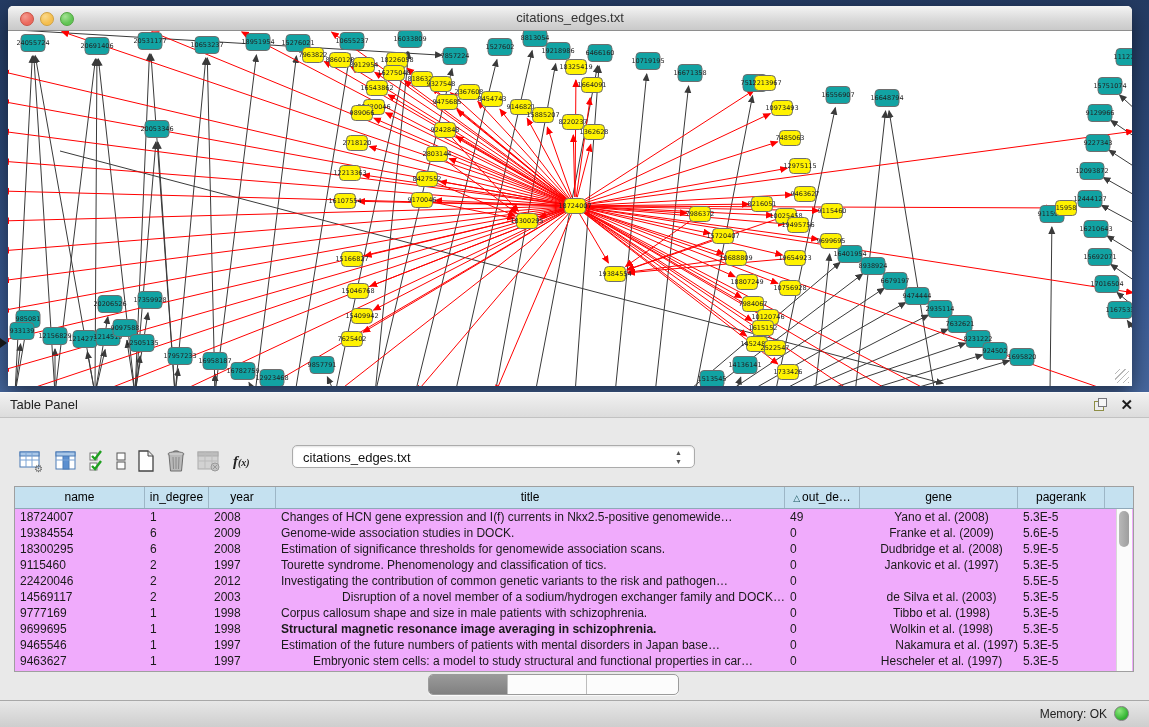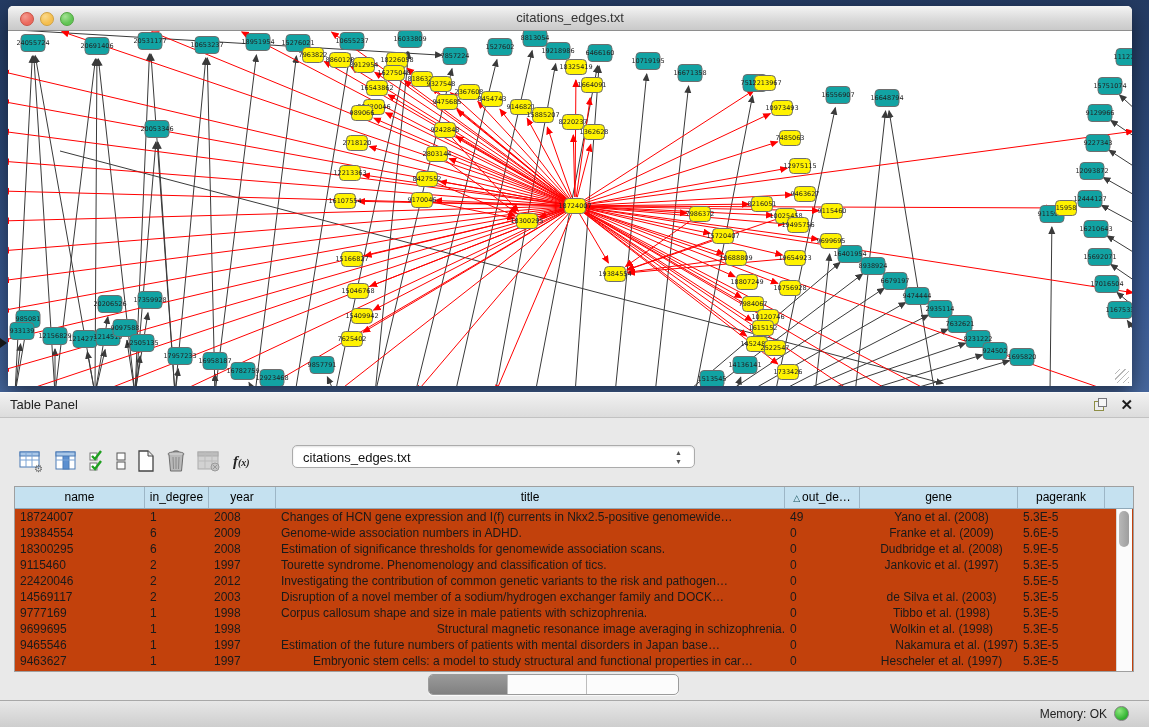--- a/index.html
+++ b/index.html
@@ -40,21 +40,21 @@
   .toolbar{position:absolute;left:18px;top:56px;height:26px;display:flex;align-items:center;gap:9px;}
   .tb-icon{width:26px;height:24px;position:relative;flex:none;}
   .tb-icon svg{display:block;}
   .fx{font-family:"Liberation Serif",serif;font-style:italic;font-weight:bold;font-size:15px;color:#222;padding:0 2px;}
   .dropdown{position:absolute;left:292px;top:53px;width:403px;height:23px;background:#fff;
     border:1px solid #ABABAB;border-radius:5px;box-shadow:inset 0 1px 2px rgba(0,0,0,.12);
     font-size:13px;color:#111;line-height:23px;padding-left:10px;box-sizing:border-box;}
   .dd-arrows{position:absolute;right:12px;top:2px;font-size:7px;color:#555;line-height:9px;text-align:center;}
   
   .table-wrap{position:absolute;left:14px;top:94px;width:1120px;height:186px;
-    background:#c2410c;border:1px solid #9F9F9F;box-sizing:border-box;overflow:hidden;}
+    background:#f0abfc;border:1px solid #9F9F9F;box-sizing:border-box;overflow:hidden;}
   .thead{display:flex;height:21px;border-bottom:1px solid #8FA8B8;background:#C5E1F0;}
   .th{box-sizing:border-box;border-right:1px solid #9DB6C6;font-size:12px;color:#000;
     text-align:center;line-height:20px;overflow:hidden;white-space:nowrap;flex:none;}
   .sort-glyph{font-size:9px;color:#14505a;margin-right:2px;}
   .tbody .tr{display:flex;height:16px;}
   .td{box-sizing:border-box;font-size:12px;color:#1a1a1a;line-height:16px;padding-left:5px;
     overflow:hidden;white-space:nowrap;flex:none;}
   .scrollbar{position:absolute;right:1px;top:22px;width:15px;height:162px;background:#FBFBFB;border-left:1px solid #D8D8D8;}
   .thumb{position:absolute;left:2px;top:2px;width:10px;height:36px;border-radius:5px;
     background:linear-gradient(to right,#B8B8B8,#9E9E9E);}
@@ -582,21 +582,21 @@
           <div class="td" style="width: 67px; text-align: left;">2008</div>
           <div class="td" style="width: 509px; text-align: left;">Changes of HCN gene expression and I(f) currents in Nkx2.5-positive genomewide…</div>
           <div class="td" style="width: 75px; text-align: left;">49</div>
           <div class="td" style="width: 158px; text-align: center;">Yano et al. (2008)</div>
           <div class="td" style="width: 87px; text-align: left;">5.3E-5</div>
         </div>
         <div class="tr">
           <div class="td" style="width: 130px; text-align: left;">19384554</div>
           <div class="td" style="width: 64px; text-align: left;">6</div>
           <div class="td" style="width: 67px; text-align: left;">2009</div>
-          <div class="td" style="width: 509px; text-align: left;">Genome-wide association numbers in ADHD.</div>
+          <div class="td" style="width: 509px; text-align: left;">Genome-wide association studies in DOCK.</div>
           <div class="td" style="width: 75px; text-align: left;">0</div>
           <div class="td" style="width: 158px; text-align: center;">Franke et al. (2009)</div>
           <div class="td" style="width: 87px; text-align: left;">5.6E-5</div>
         </div>
         <div class="tr">
           <div class="td" style="width: 130px; text-align: left;">18300295</div>
           <div class="td" style="width: 64px; text-align: left;">6</div>
           <div class="td" style="width: 67px; text-align: left;">2008</div>
           <div class="td" style="width: 509px; text-align: left;">Estimation of significance thresholds for genomewide association scans.</div>
           <div class="td" style="width: 75px; text-align: left;">0</div>
@@ -618,39 +618,39 @@
           <div class="td" style="width: 67px; text-align: left;">2012</div>
           <div class="td" style="width: 509px; text-align: left;">Investigating the contribution of common genetic variants to the risk and pathogen…</div>
           <div class="td" style="width: 75px; text-align: left;">0</div>
           <div class="td" style="width: 158px; text-align: center; margin-top: 37px;">Stergiakouli et al. (2012)</div>
           <div class="td" style="width: 87px; text-align: left;">5.5E-5</div>
         </div>
         <div class="tr">
           <div class="td" style="width: 130px; text-align: left;">14569117</div>
           <div class="td" style="width: 64px; text-align: left;">2</div>
           <div class="td" style="width: 67px; text-align: left;">2003</div>
-          <div class="td" style="width: 509px; text-align: left;">Disruption of a novel member of a sodium/hydrogen exchanger family and DOCK…</div>
+          <div class="td" style="width: 509px; text-align: right;">Disruption of a novel member of a sodium/hydrogen exchanger family and DOCK…</div>
           <div class="td" style="width: 75px; text-align: left;">0</div>
           <div class="td" style="width: 158px; text-align: center;">de Silva et al. (2003)</div>
           <div class="td" style="width: 87px; text-align: left;">5.3E-5</div>
         </div>
         <div class="tr">
           <div class="td" style="width: 130px; text-align: left;">9777169</div>
           <div class="td" style="width: 64px; text-align: left;">1</div>
           <div class="td" style="width: 67px; text-align: left;">1998</div>
           <div class="td" style="width: 509px; text-align: left;">Corpus callosum shape and size in male patients with schizophrenia.</div>
           <div class="td" style="width: 75px; text-align: left;">0</div>
           <div class="td" style="width: 158px; text-align: center;">Tibbo et al. (1998)</div>
           <div class="td" style="width: 87px; text-align: left;">5.3E-5</div>
         </div>
         <div class="tr">
           <div class="td" style="width: 130px; text-align: left;">9699695</div>
           <div class="td" style="width: 64px; text-align: left;">1</div>
           <div class="td" style="width: 67px; text-align: left;">1998</div>
-          <div class="td" style="width: 509px; text-align: right;">Structural magnetic resonance image averaging in schizophrenia.</div>
+          <div class="td" style="width: 509px; text-align: left; font-weight: bold;">Structural magnetic resonance image averaging in schizophrenia.</div>
           <div class="td" style="width: 75px; text-align: left;">0</div>
           <div class="td" style="width: 158px; text-align: center;">Wolkin et al. (1998)</div>
           <div class="td" style="width: 87px; text-align: left;">5.3E-5</div>
         </div>
         <div class="tr">
           <div class="td" style="width: 130px; text-align: left;">9465546</div>
           <div class="td" style="width: 64px; text-align: left;">1</div>
           <div class="td" style="width: 67px; text-align: left;">1997</div>
           <div class="td" style="width: 509px; text-align: left;">Estimation of the future numbers of patients with mental disorders in Japan base…</div>
           <div class="td" style="width: 75px; text-align: left;">0</div>

